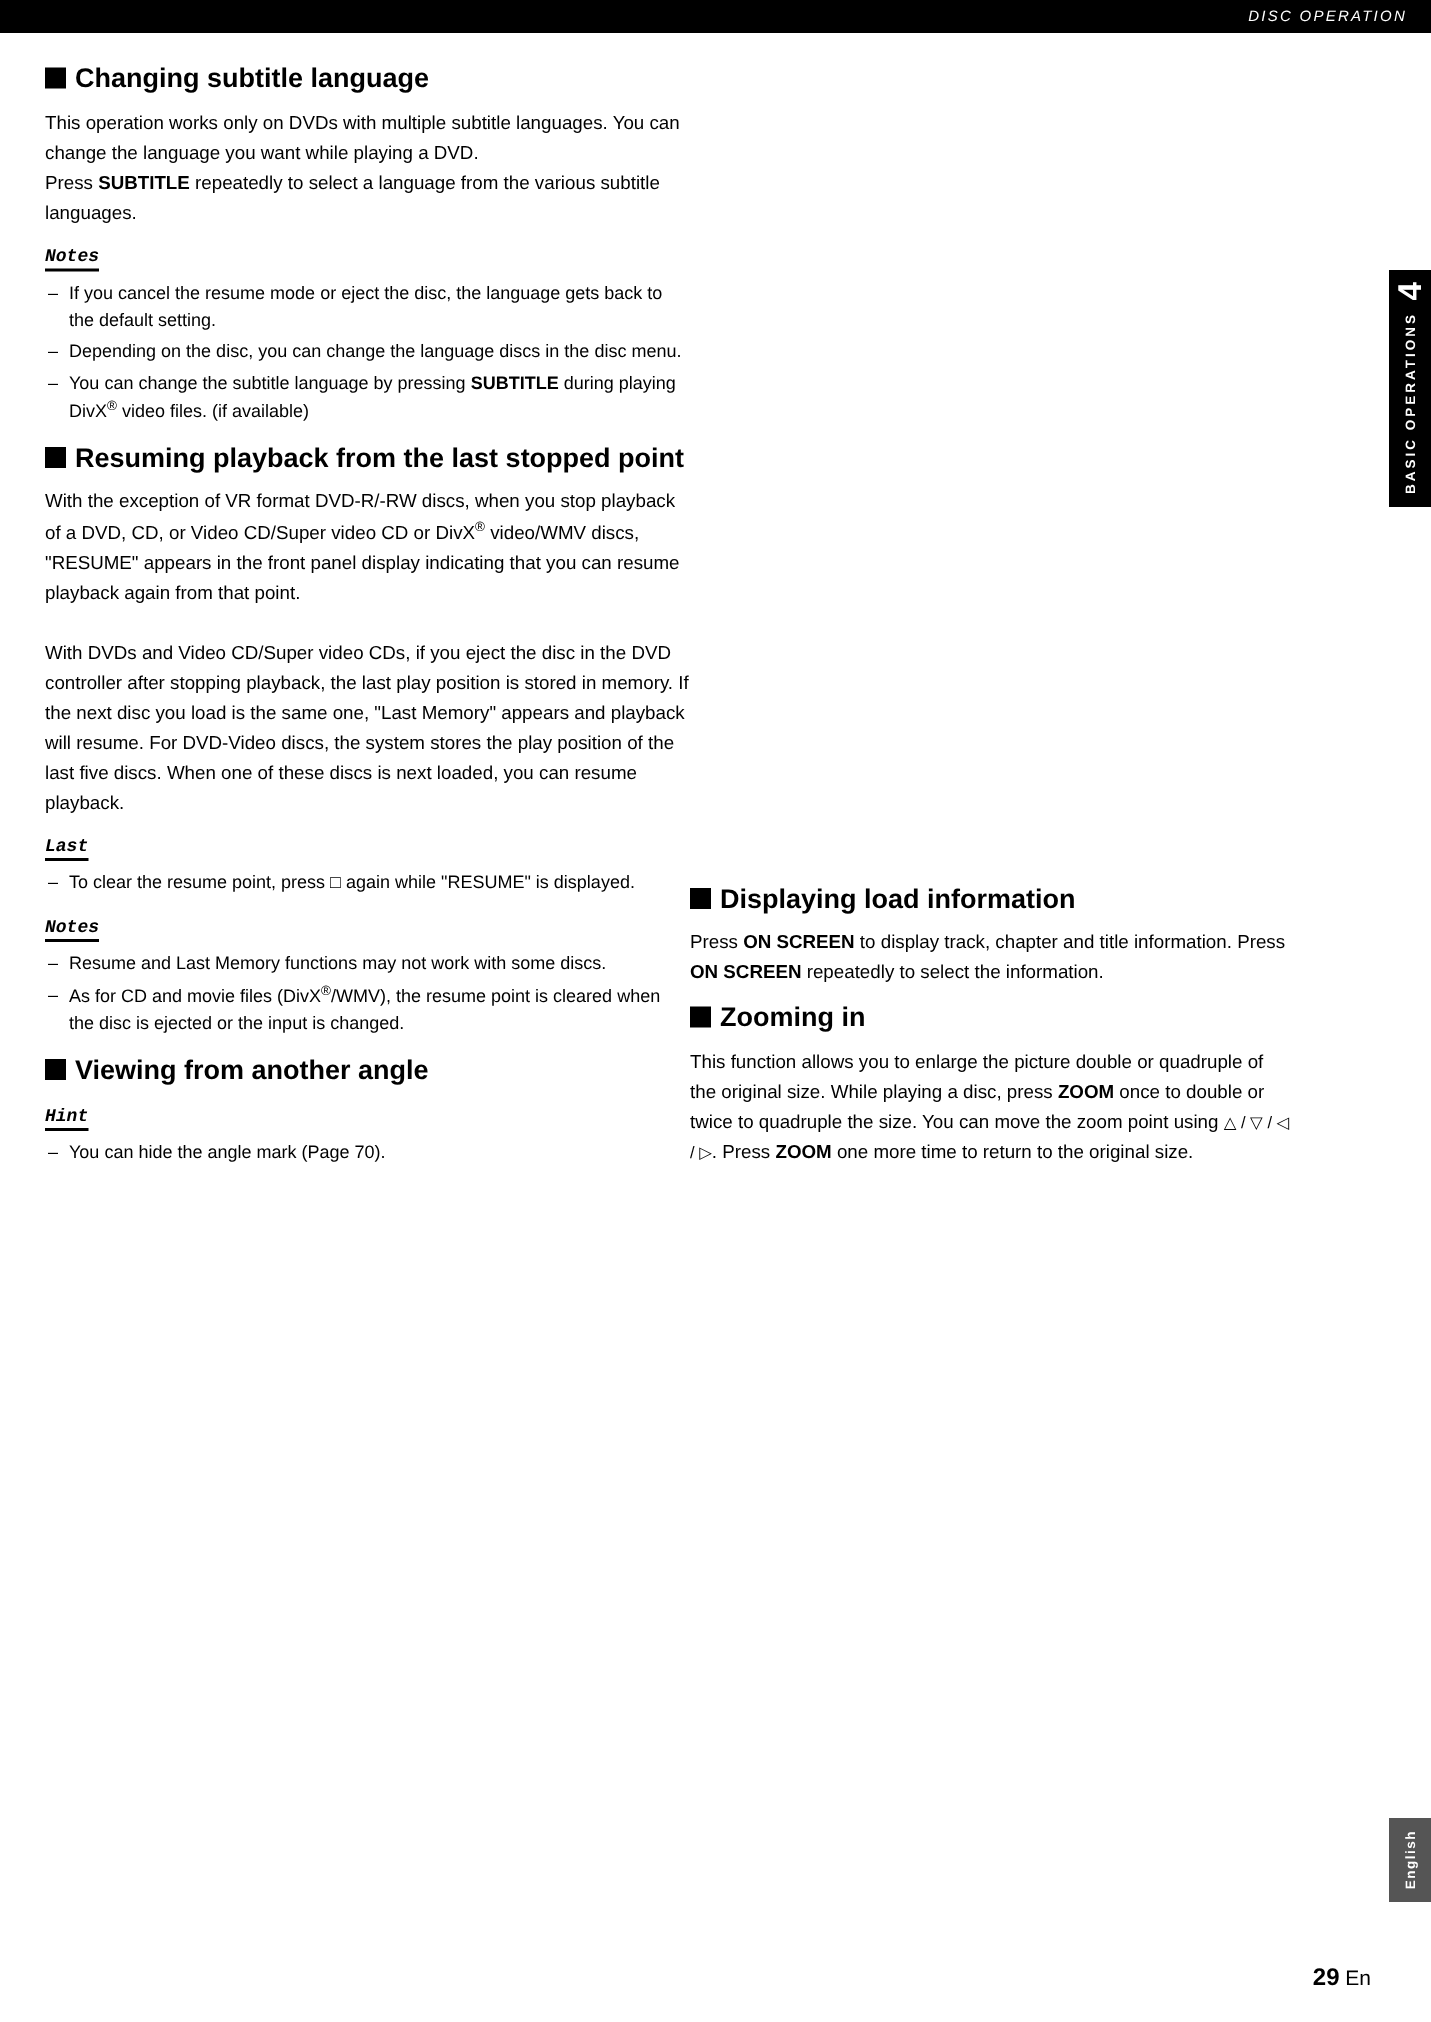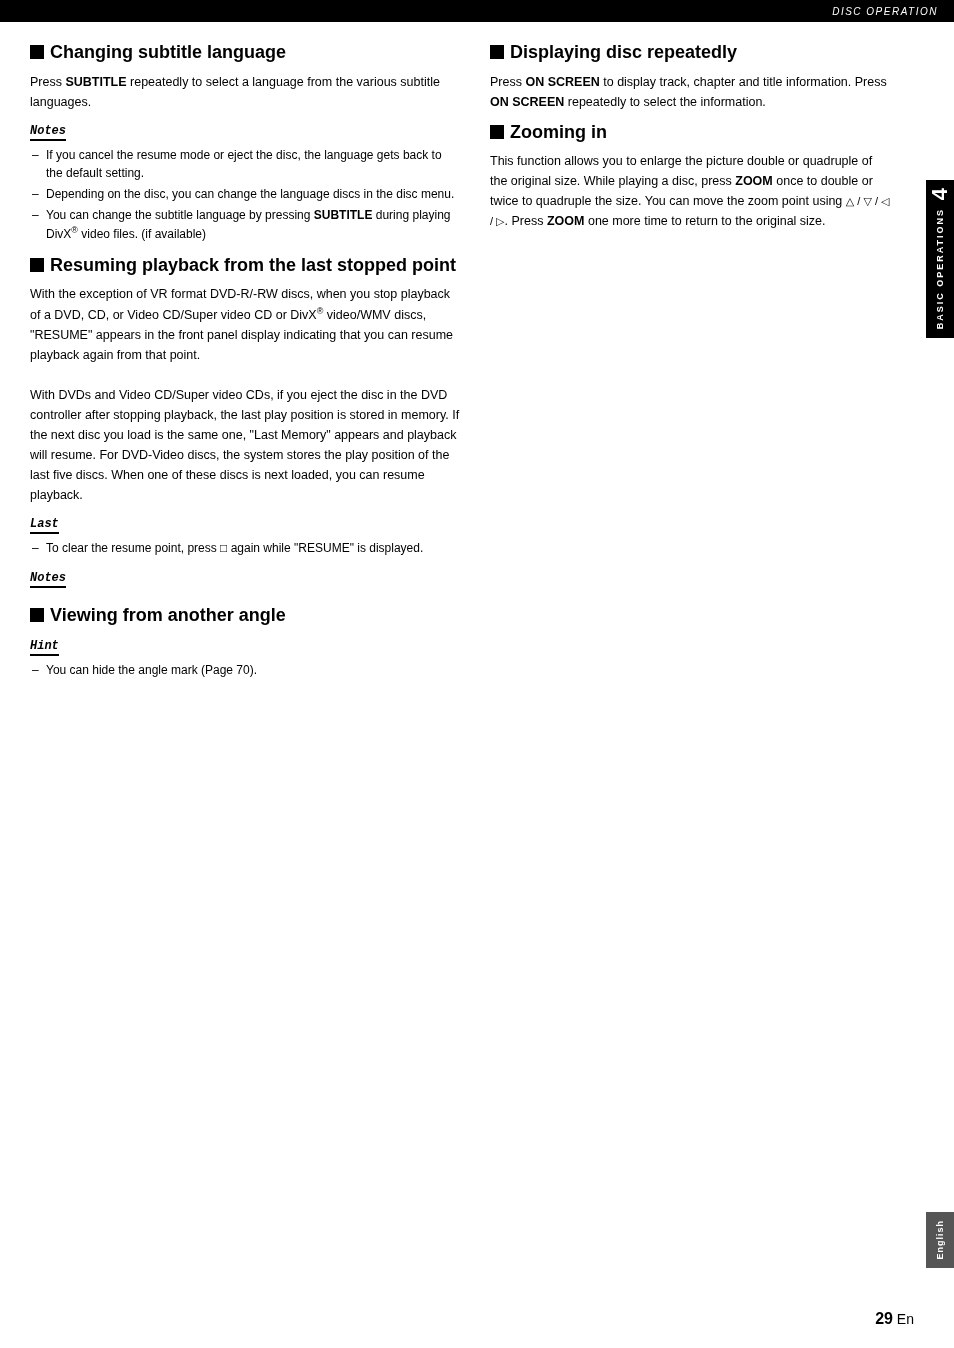--- a/index.html
+++ b/index.html
@@ -92,21 +92,21 @@
       text-orientation: mixed;
       transform: rotate(180deg);
       letter-spacing: 1px;
     }
 
     
     .main-content {
       display: flex;
       padding: 20px 30px 20px 30px;
       padding-right: 50px;
-      gap: 30px;
+      align-items: flex-end;
     }
 
     .left-column {
       flex: 1;
       max-width: 430px;
     }
 
     .right-column {
       flex: 1;
       max-width: 400px;
@@ -211,20 +211,21 @@
   <div class="main-content">
 
     <div class="left-column">
 
       <div>
         <div class="section-heading">
           <span class="heading-square"></span>
           <span class="heading-text">Changing subtitle language</span>
         </div>
         <div class="section-body">
+          <p>This operation works only on DVDs with multiple subtitle languages. You can change the language you want while playing a DVD.</p>
           <p>Press <b>SUBTITLE</b> repeatedly to select a language from the various subtitle languages.</p>
         </div>
 
         <div class="notes-box">
           <span class="notes-label">Notes</span>
           <ul class="notes-list">
             <li>If you cancel the resume mode or eject the disc, the language gets back to the default setting.</li>
             <li>Depending on the disc, you can change the language discs in the disc menu.</li>
             <li>You can change the subtitle language by pressing <b>SUBTITLE</b> during playing DivX<sup>®</sup> video files. (if available)</li>
           </ul>
@@ -244,20 +245,24 @@
 
         <div class="notes-box">
           <span class="notes-label">Last</span>
           <ul class="notes-list">
             <li>To clear the resume point, press □ again while "RESUME" is displayed.</li>
           </ul>
         </div>
 
         <div class="notes-box">
           <span class="notes-label">Notes</span>
+          <ul class="notes-list">
+            <li>Resume and Last Memory functions may not work with some discs.</li>
+            <li>As for CD and movie files (DivX<sup>®</sup>/WMV), the resume point is cleared when the disc is ejected or the input is changed.</li>
+          </ul>
         </div>
       </div>
 
       <div>
         <div class="section-heading">
           <span class="heading-square"></span>
           <span class="heading-text">Viewing from another angle</span>
         </div>
 
         <div class="notes-box">
@@ -268,21 +273,21 @@
         </div>
       </div>
 
     </div>
 
     <div class="right-column">
 
       <div>
         <div class="section-heading">
           <span class="heading-square"></span>
-          <span class="heading-text">Displaying disc repeatedly</span>
+          <span class="heading-text">Displaying load information</span>
         </div>
         <div class="section-body">
           <p>Press <b>ON SCREEN</b> to display track, chapter and title information. Press <b>ON SCREEN</b> repeatedly to select the information.</p>
         </div>
       </div>
 
       <div>
         <div class="section-heading">
           <span class="heading-square"></span>
           <span class="heading-text">Zooming in</span>

